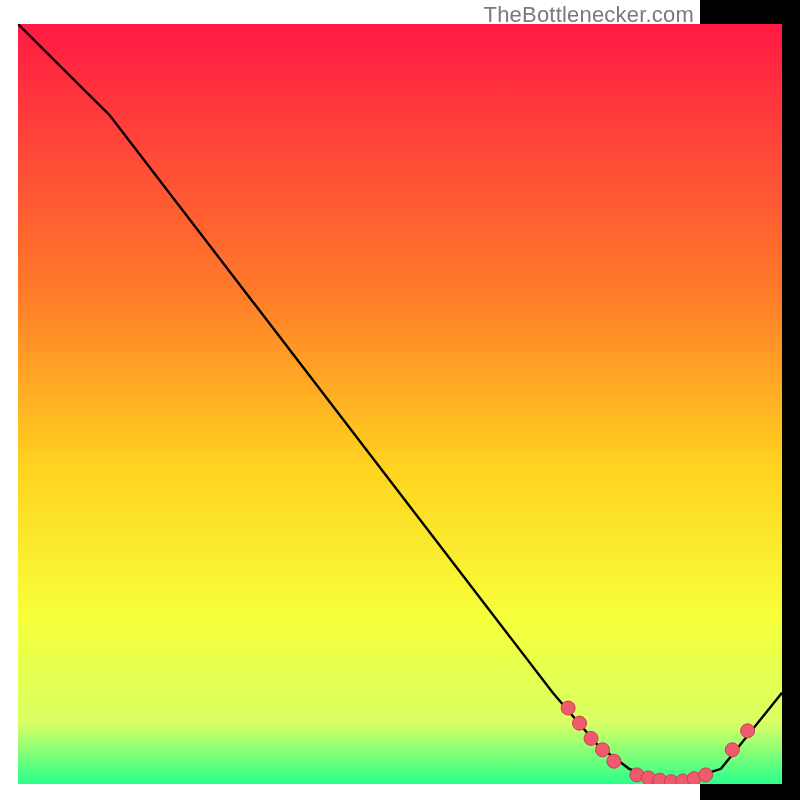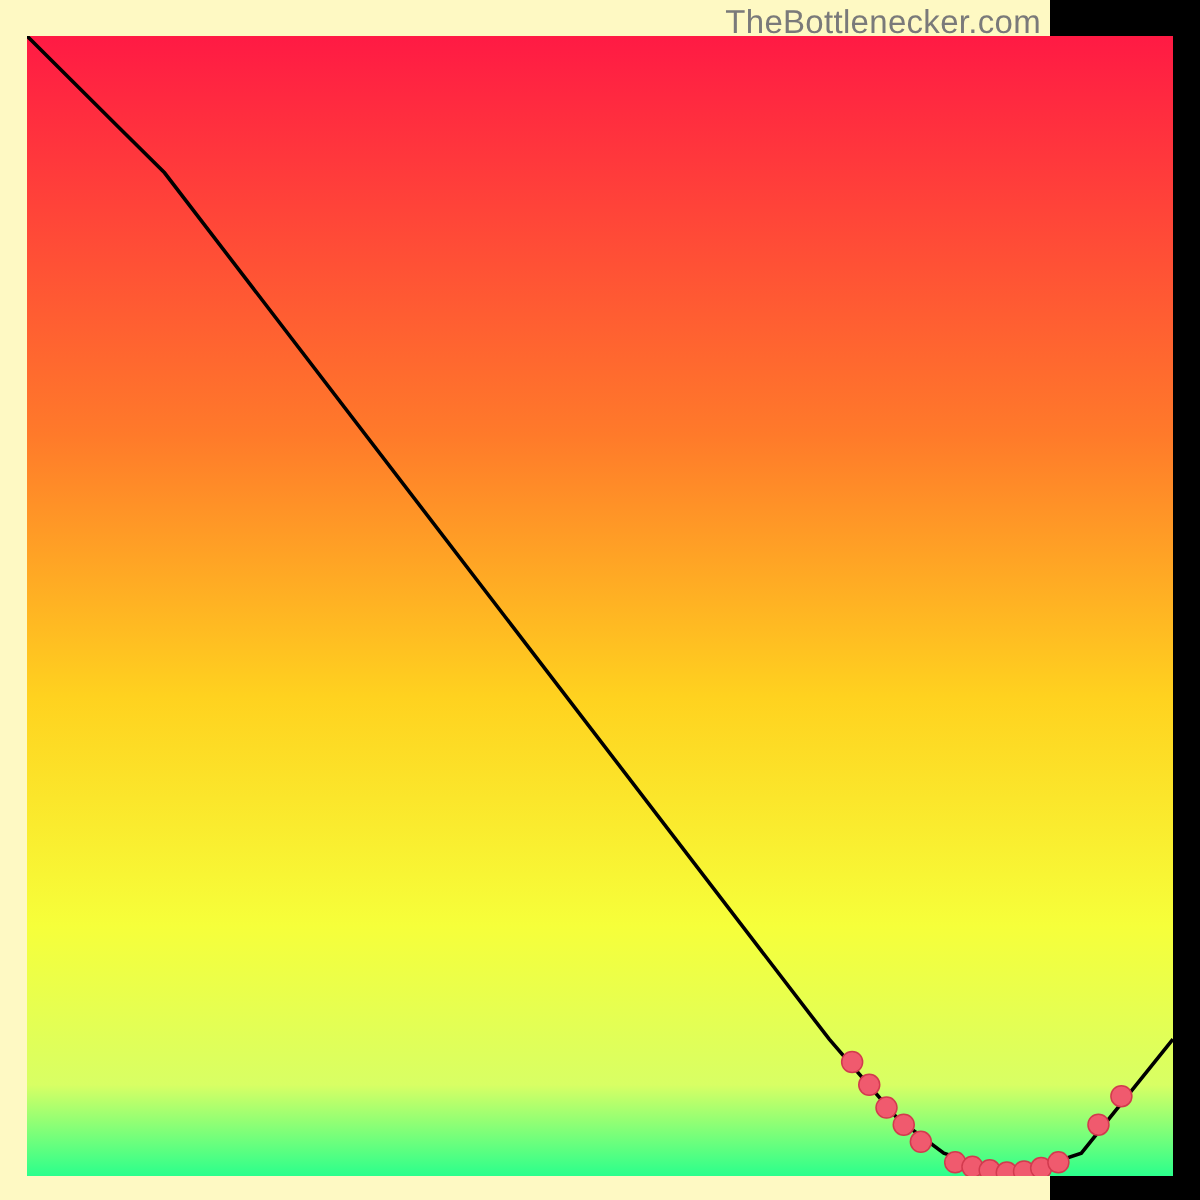--- a/index.html
+++ b/index.html
@@ -8,21 +8,21 @@
     width: 800px;
     height: 800px;
     background: #000;
     font-family: Arial, Helvetica, sans-serif;
     overflow: hidden;
   }
   .frame {
     position: relative;
     width: 700px;
     height: 800px;
-    background: #fef9c3;
+    background: #ffffff;
   }
   .watermark {
     position: absolute;
     top: 2px;
     right: 6px;
     color: #7a7a7a;
     font-size: 22px;
     font-weight: 500;
     letter-spacing: 0.2px;
     user-select: none;

